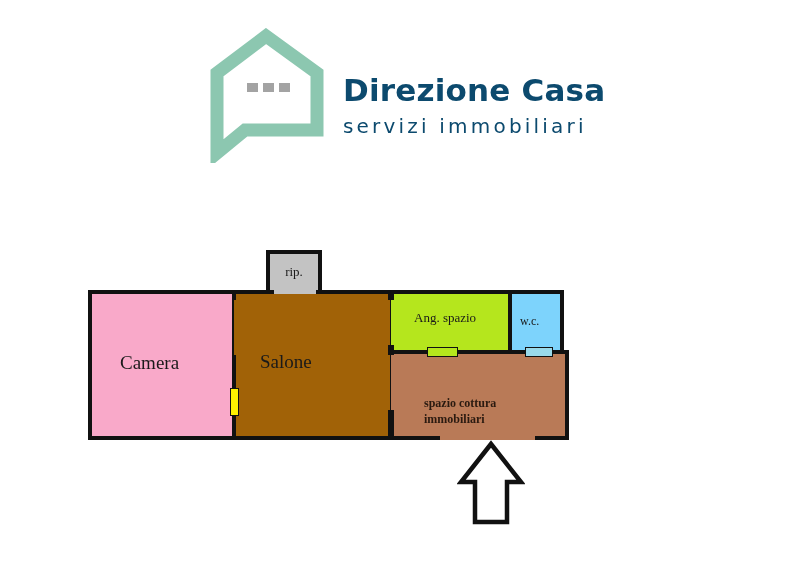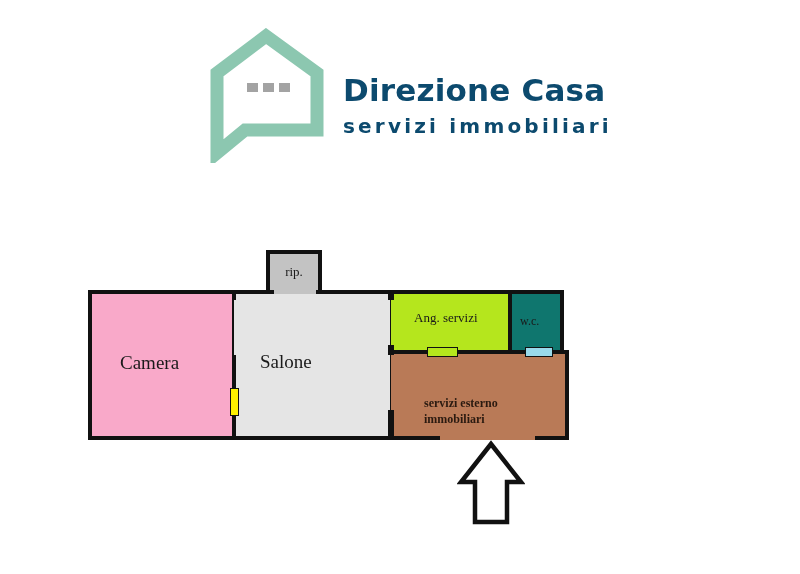--- a/index.html
+++ b/index.html
@@ -1,20 +1,20 @@
 <!DOCTYPE html>
 <html><head>
 <meta charset="utf-8">
 <style>
   html,body{margin:0;padding:0;background:#ffffff;}
   body{width:800px;height:574px;position:relative;overflow:hidden;font-family:"Liberation Serif",serif;}
   .abs{position:absolute;}
   .logo-text{font-family:"DejaVu Sans","Liberation Sans",sans-serif;color:#0c4a6e;}
   .title{left:343px;top:72px;font-size:31px;font-weight:bold;letter-spacing:0.2px;}
-  .sub{left:343px;top:114px;font-size:20px;letter-spacing:3.2px;font-weight:700;}
+  .sub{left:343px;top:114px;font-size:20px;letter-spacing:3.2px;font-weight:400;}
   .room{position:absolute;box-sizing:border-box;}
   .label{position:absolute;font-family:"Liberation Serif",serif;font-weight:normal;color:#1a1a1a;}
 </style>
 </head>
 <body>
 
 <div>
   <svg class="abs" style="left:205px;top:28px;" width="125" height="135" viewBox="0 0 125 135">
     <path d="M12 45 L61 8 L112 45 L112 102 L40 102 L12 125 Z" fill="none" stroke="#8cc7b0" stroke-width="13" stroke-linejoin="miter"></path>
     <rect x="42" y="55" width="11" height="9" fill="#a3a3a3"></rect>
@@ -28,41 +28,41 @@
 <div>
 
   <div class="room" style="left:266px;top:250px;width:56px;height:42px;background:#c3c3c3;border:4px solid #111;border-bottom:none;">
     <span class="label" style="left:0;right:0;top:10px;text-align:center;font-size:13px;">rip.</span>
   </div>
 
   <div class="room" style="left:88px;top:290px;width:148px;height:150px;background:#f9a9c9;border:4px solid #111;">
     <span class="label" style="left:28px;top:58px;font-size:19px;text-align:center;">Camera</span>
   </div>
 
-  <div class="room" style="left:234px;top:290px;width:158px;height:150px;background:#e5e5e5;border:4px solid #111;border-left:none;border-right:none;">
+  <div class="room" style="left:234px;top:290px;width:158px;height:150px;background:#a16207;border:4px solid #111;border-left:none;border-right:none;">
     <span class="label" style="left:26px;top:57px;font-size:19px;">Salone</span>
   </div>
 
   <div class="abs" style="left:232px;top:290px;width:4px;height:10px;background:#111;"></div>
   <div class="abs" style="left:232px;top:355px;width:4px;height:85px;background:#111;"></div>
   <div class="abs" style="left:230px;top:388px;width:9px;height:28px;border:1.5px solid #111;box-sizing:border-box;background:#fff200;"></div>
 
   <div class="abs" style="left:274px;top:290px;width:42px;height:4px;background:#c3c3c3;"></div>
 
   <div class="room" style="left:390px;top:290px;width:122px;height:62px;background:#b5e61d;border:4px solid #111;border-bottom:none;">
-    <span class="label" style="left:20px;top:16px;font-size:13px;">Ang. servizi</span>
+    <span class="label" style="left:20px;top:16px;font-size:13px;">Ang. spazio</span>
   </div>
 
-  <div class="room" style="left:508px;top:290px;width:44px;height:62px;background:#0f766e;border:4px solid #111;border-bottom:none;padding-left:48px;">
+  <div class="room" style="left:508px;top:290px;width:44px;height:62px;background:#7dd3fc;border:4px solid #111;border-bottom:none;padding-left:48px;">
     <span class="label" style="left:8px;top:20px;font-size:12px;">w.c.</span>
   </div>
 
   <div class="room" style="left:390px;top:350px;width:179px;height:90px;background:#b97a57;border:4px solid #111;">
     <span class="label" style="left:30px;top:41px;font-size:12px;font-weight:bold;color:#2a1a10;line-height:16px;">
-      <span>servizi esterno</span><br>
+      <span>spazio cottura</span><br>
       <span>immobiliari</span>
     </span>
   </div>
 
   <div class="abs" style="left:440px;top:436px;width:95px;height:4px;background:#b97a57;"></div>
 
   <div class="abs" style="left:388px;top:290px;width:5px;height:10px;background:#111;"></div>
   <div class="abs" style="left:388px;top:345px;width:5px;height:10px;background:#111;"></div>
   <div class="abs" style="left:388px;top:410px;width:5px;height:30px;background:#111;"></div>
   <div class="abs" style="left:391px;top:300px;width:3px;height:45px;background:#b5e61d;"></div>

